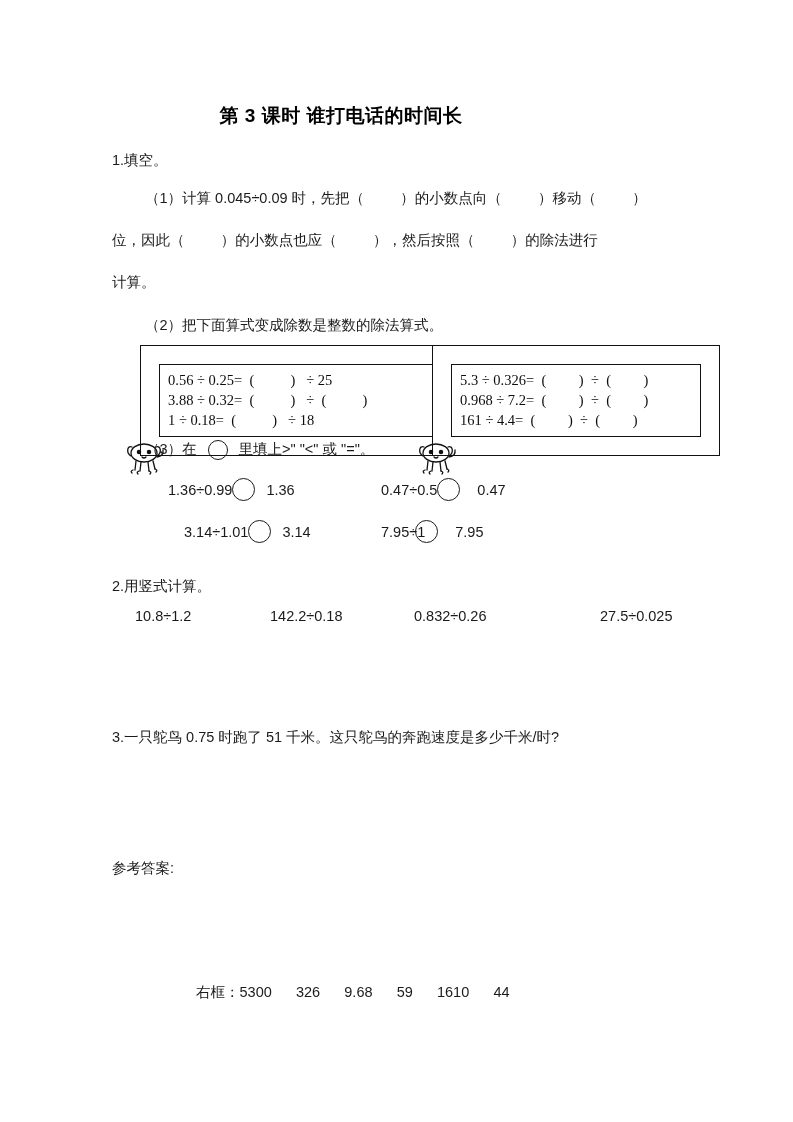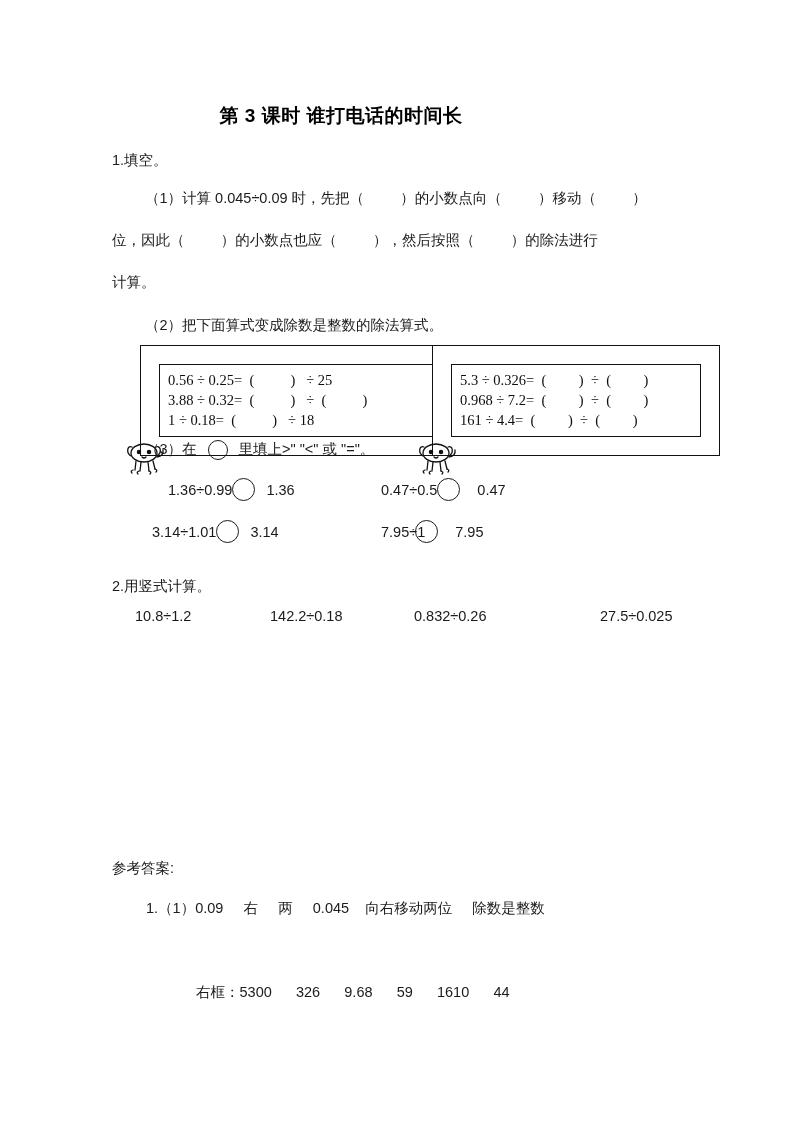--- a/index.html
+++ b/index.html
@@ -204,39 +204,39 @@
     <span class="cmp-expr">1.36</span>
   </div>
   <div class="cmp-row" style="left:381px; top:478px;text-align:right;">
     <span class="cmp-expr">0.47÷0.5</span>
     <span class="circle"></span>
     <span class="cmp-gap-m"></span>
       <span class="cmp-gap-s"></span>
     <span class="cmp-expr">0.47</span>
   </div>
 
-  <div class="cmp-row" style="left:152px; top:520px;">
+  <div class="cmp-row" style="left:184px; top:520px;">
     <span class="cmp-expr">3.14÷1.01</span>
     <span class="circle"></span>
     <span class="cmp-gap-m"></span>
     <span class="cmp-expr">3.14</span>
   </div>
   <div class="cmp-row" style="left:381px; top:520px;">
     <span class="cmp-expr">7.95÷1</span>
     <span class="circle" style="margin-left:-10px;"></span>
     <span class="cmp-gap-m"></span>
       <span class="cmp-gap-s"></span>
     <span class="cmp-expr">7.95</span>
   </div>
 
   <div class="line q-head" style="top:578px;">2.用竖式计算。</div>
 
   <div class="vcalc" style="left:135px;">10.8÷1.2</div>
   <div class="vcalc" style="left:270px;">142.2÷0.18</div>
   <div class="vcalc" style="left:414px;">0.832÷0.26</div>
   <div class="vcalc" style="left:600px;">27.5÷0.025</div>
 
+  <div class="line indent0" style="top:729px;">3.一只鸵鸟 0.75 时跑了 51 千米。这只鸵鸟的奔跑速度是多少千米/时?</div>
 
   <div class="line ans-head">参考答案:</div>
-  <div class="line ans-line" style="left:146px; top:900px;">1.（1）0.09     右     两     0.045    向右移动两位     除数是整数</div>
   <div class="line ans-line" style="left:196px; top:984px;">右框：5300      326      9.68      59      1610      44</div>
 
 </div>
 
 </body></html>

